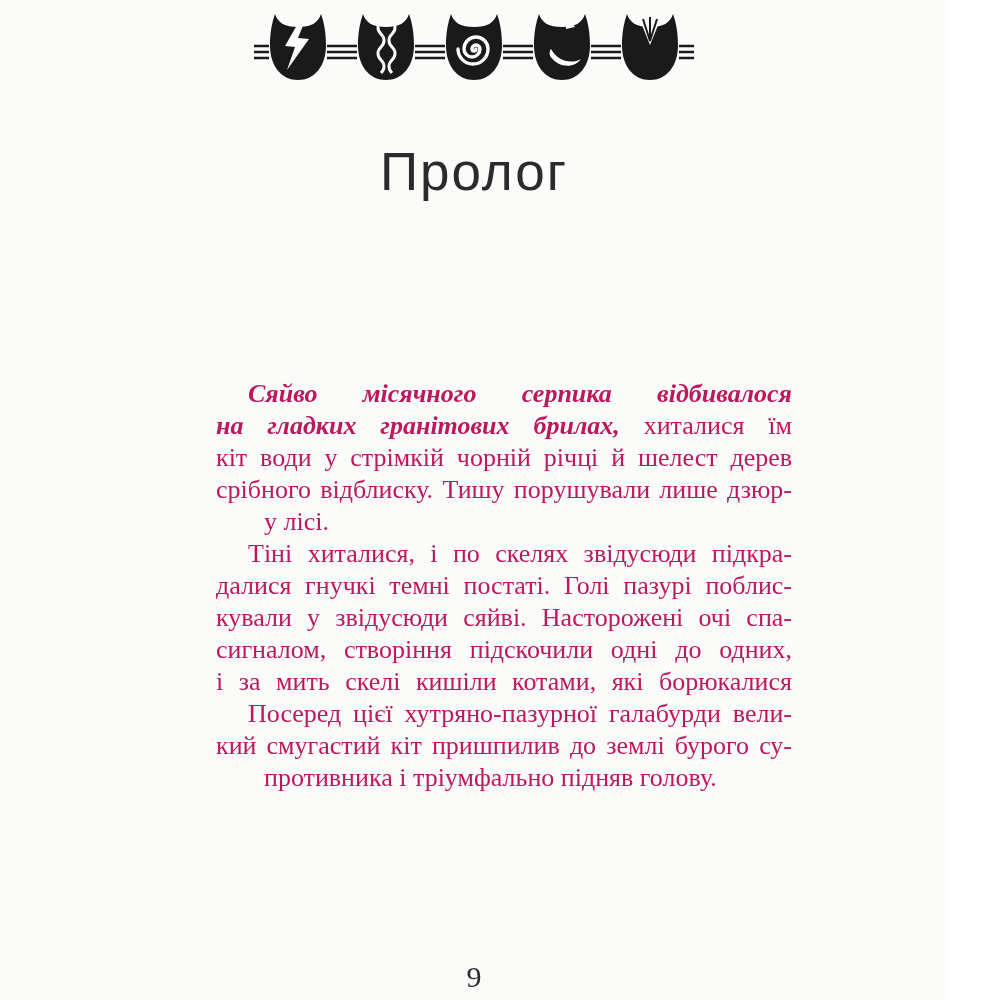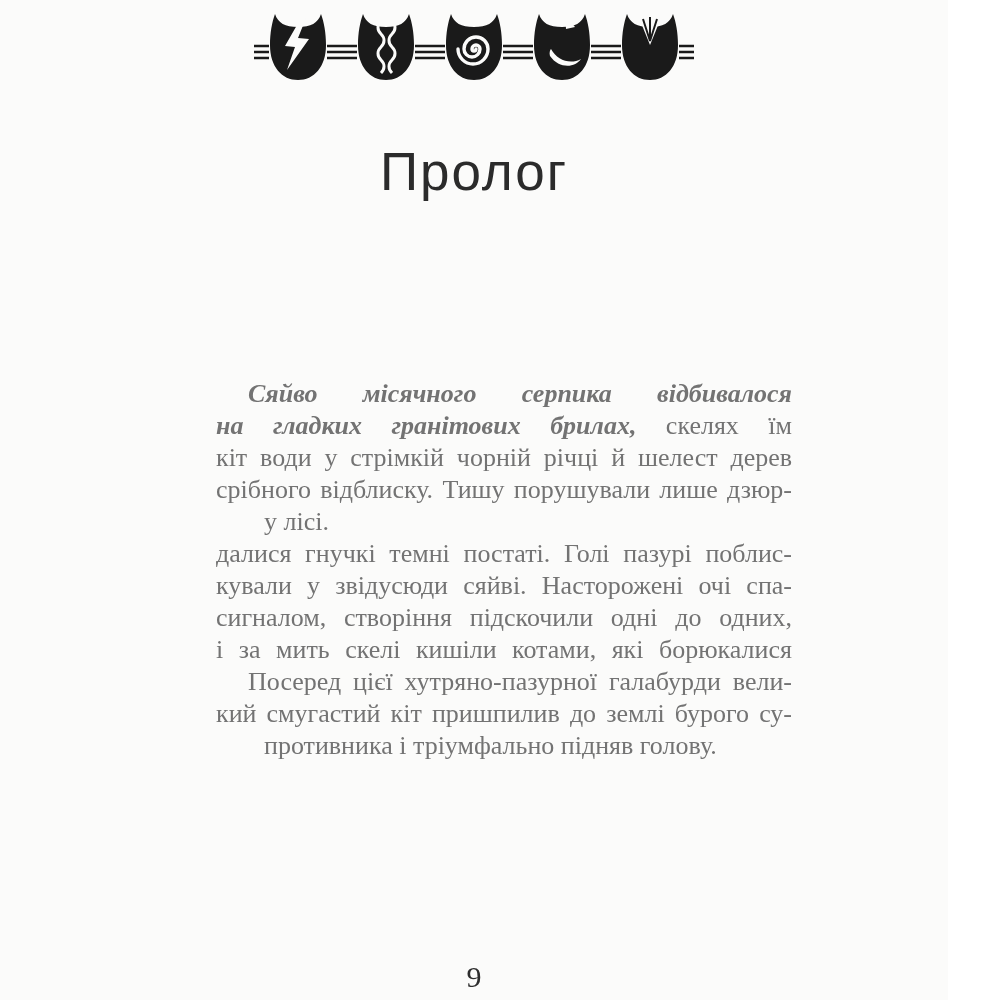--- a/index.html
+++ b/index.html
@@ -33,21 +33,21 @@
     color: #2b2b2b;
   }
   .body-text {
     position: absolute;
     top: 378px;
     left: 216px;
     width: 576px;
     font-family: "Liberation Serif", serif;
     font-size: 26px;
     line-height: 32px;
-    color: #737373;
+    color: #be185d;
   }
   .para { margin: 0; }
   .line {
     text-align: justify;
     text-align-last: justify;
     height: 32px;
   }
   .line.last { text-align-last: left; margin-left: 48px; }
   .line.first { text-indent: 32px; }
   .lead { font-weight: bold; font-style: italic; }
@@ -102,26 +102,27 @@
       <path d="M44,33 L37,11 M44,33 L44,9 M44,33 L51,11" stroke="#1a1a1a" stroke-width="2" fill="none"></path>
     </svg>
 
   </div>
 
   <h1 class="title">Пролог</h1>
 
   <div class="body-text">
       <div class="para">
         <div class="line first"><span class="lead">Сяйво місячного серпика відбивалося</span></div>
-        <div class="line"><span class="lead">на гладких гранітових брилах,</span><span> скелях їм</span></div>
+        <div class="line"><span class="lead">на гладких гранітових брилах,</span><span> хиталися їм</span></div>
         <div class="line"><span>кіт води у стрімкій чорній річці й шелест дерев</span></div>
         <div class="line"><span>срібного відблиску. Тишу порушували лише дзюр-</span></div>
         <div class="line last"><span>у лісі.</span></div>
       </div>
       <div class="para">
+        <div class="line first"><span>Тіні хиталися, і по скелях звідусюди підкра-</span></div>
         <div class="line"><span>далися гнучкі темні постаті. Голі пазурі поблис-</span></div>
         <div class="line"><span>кували у звідусюди сяйві. Насторожені очі спа-</span></div>
         <div class="line"><span>сигналом, створіння підскочили одні до одних,</span></div>
         <div class="line"><span>і за мить скелі кишіли котами, які борюкалися</span></div>
       </div>
       <div class="para">
         <div class="line first"><span>Посеред цієї хутряно-пазурної галабурди вели-</span></div>
         <div class="line"><span>кий смугастий кіт пришпилив до землі бурого су-</span></div>
         <div class="line last"><span>противника і тріумфально підняв голову.</span></div>
       </div>

